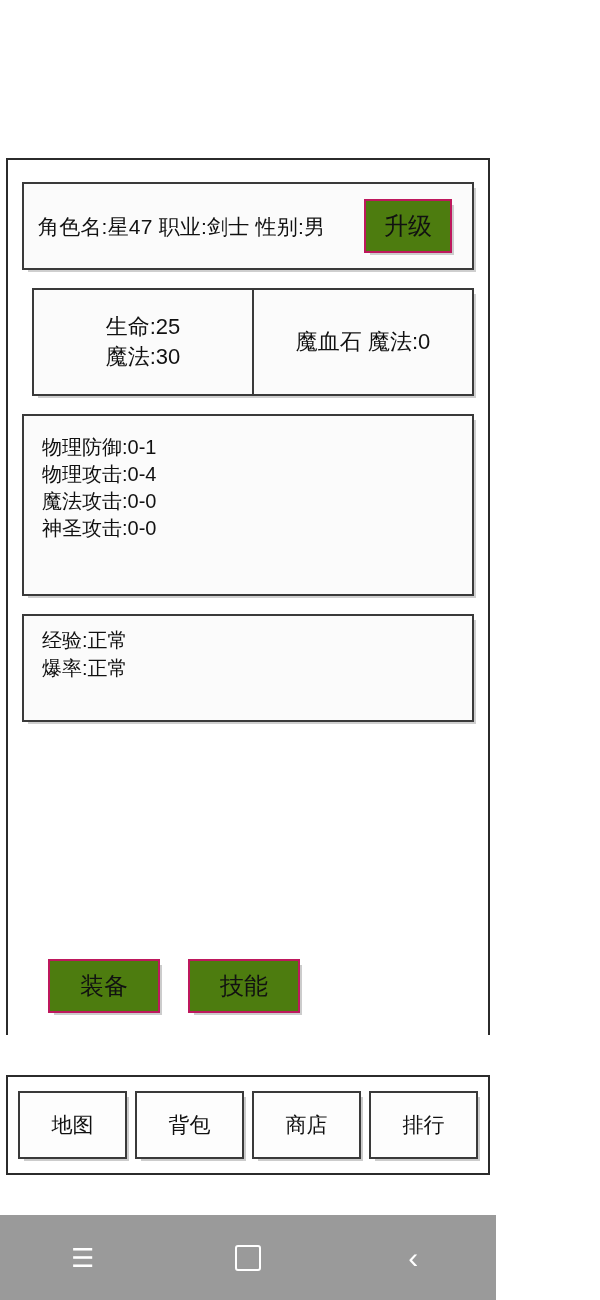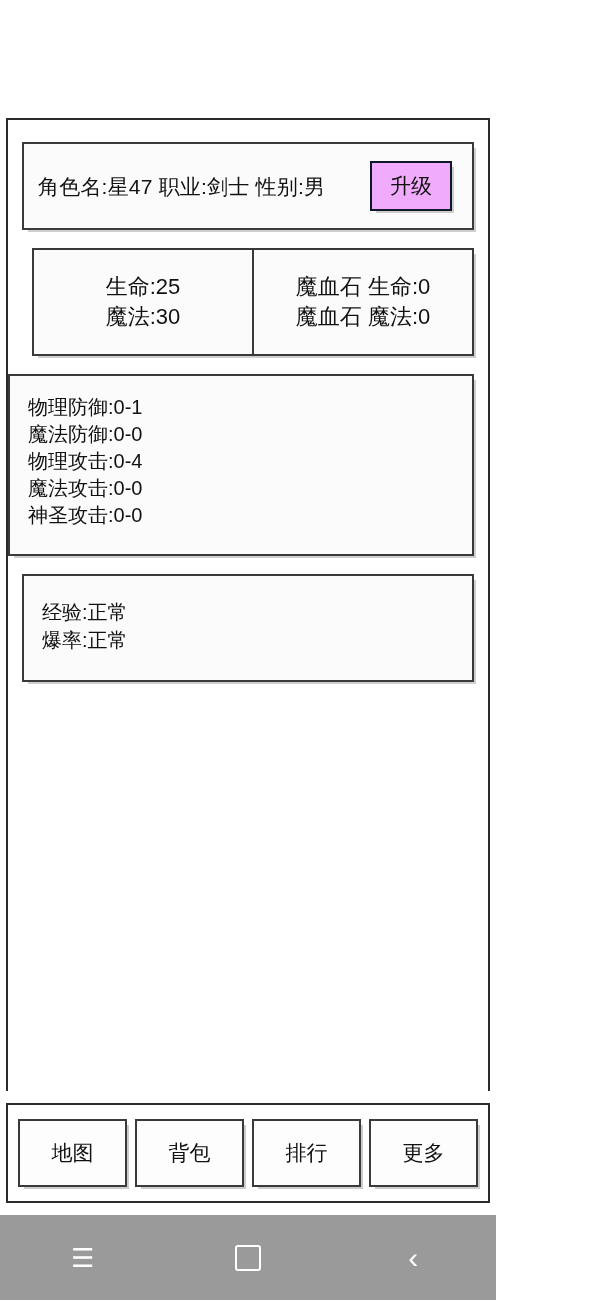--- a/index.html
+++ b/index.html
@@ -14,20 +14,21 @@
     color: #111111;
     overflow: hidden;
   }
   .screen {
     position: relative;
     width: 496px;
     height: 1300px;
     background: #ffffff;
     display: flex;
     flex-direction: column;
+    gap: 40px;
   }
   
   .top-blank {
     height: 118px;
     flex: 0 0 118px;
     background: #ffffff;
   }
 
   
   .game-frame {
@@ -69,23 +70,23 @@
     align-items: center;
     padding: 0 14px;
   }
   .char-lines {
     flex: 1 1 auto;
     font-size: 21px;
     line-height: 31px;
     letter-spacing: 0.2px;
   }
   .btn {
-    border: 2px solid #0f172a;
-    background: #f0abfc;
-    font-size: 21px;
+    border: 2px solid #be185d;
+    background: #4d7c0f;
+    font-size: 24px;
     padding: 9px 18px;
     text-align: center;
     box-sizing: border-box;
     position: relative;
     font-family: "Liberation Sans", sans-serif;
     color: #111;
   }
   .btn::after {
     content: "";
     position: absolute;
@@ -116,32 +117,32 @@
     justify-content: center;
     font-size: 22px;
     line-height: 30px;
   }
   .stat-half.left {
     border-right: 2px solid #3a3a3a;
   }
 
   
   .combat-panel {
-    margin: 18px 14px 0 0;
+    margin: 18px 14px 0 14px;
     height: 182px;
     padding: 18px 18px;
     font-size: 20px;
     line-height: 27px;
   }
 
   
   .rate-panel {
     margin: 18px 14px 0 14px;
     height: 108px;
-    padding: 22px 18px;
+    padding: 10px 18px;
     font-size: 20px;
     line-height: 28px;
   }
 
   .spacer {
     flex: 1 1 auto;
   }
 
   
   .action-row {
@@ -149,21 +150,21 @@
     gap: 28px;
     margin: 0 0 22px 40px;
   }
   .action-row .btn {
     min-width: 112px;
   }
 
   
   .bottom-nav {
     flex: 0 0 auto;
-    margin: 12px 6px;
+    margin: 0 6px;
     border: 2px solid #2b2b2b;
     border-top: 2px solid #2b2b2b;
     background: #ffffff;
     display: flex;
     justify-content: space-between;
     padding: 14px 10px;
     box-sizing: border-box;
     gap: 8px;
   }
   .nav-btn {
@@ -236,48 +237,50 @@
       </div>
       <div class="btn upgrade-btn">升级</div>
     </div>
 
     <div class="panel panel-shadow stat-row">
       <div class="stat-half left">
         <div>生命:25</div>
         <div>魔法:30</div>
       </div>
       <div class="stat-half">
-        <div>魔血石 生命:0</div>
         <div>魔血石 魔法:0</div>
       </div>
     </div>
 
     <div class="panel panel-shadow combat-panel">
       <div>物理防御:0-1</div>
-      <div>魔法防御:0-0</div>
       <div>物理攻击:0-4</div>
       <div>魔法攻击:0-0</div>
       <div>神圣攻击:0-0</div>
     </div>
 
     <div class="panel panel-shadow rate-panel">
       <div>经验:正常</div>
       <div>爆率:正常</div>
     </div>
 
     <div class="spacer"></div>
 
+    <div class="action-row">
+      <div class="btn">装备</div>
+      <div class="btn">技能</div>
+    </div>
 
   </div>
 
   <div class="bottom-nav">
     <div class="nav-btn">地图</div>
     <div class="nav-btn">背包</div>
+    <div class="nav-btn">商店</div>
     <div class="nav-btn">排行</div>
-    <div class="nav-btn">更多</div>
   </div>
 
   <div class="sysbar">
     <div class="sys-icon sys-menu">☰</div>
     <div class="sys-icon">
       <div class="sys-square"></div>
     </div>
     <div class="sys-icon sys-back">‹</div>
   </div>
 

